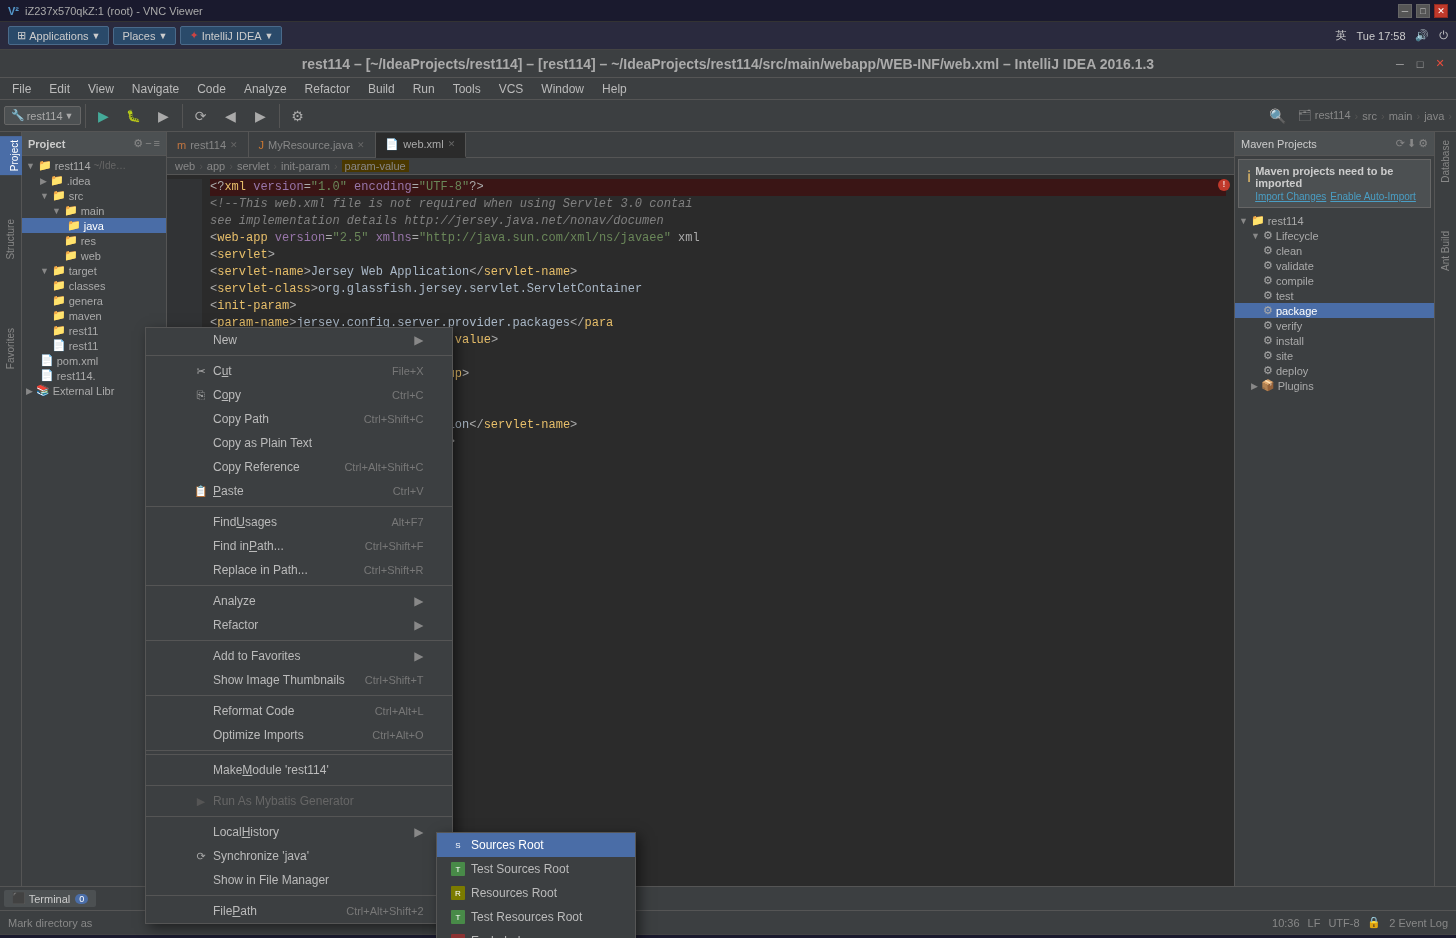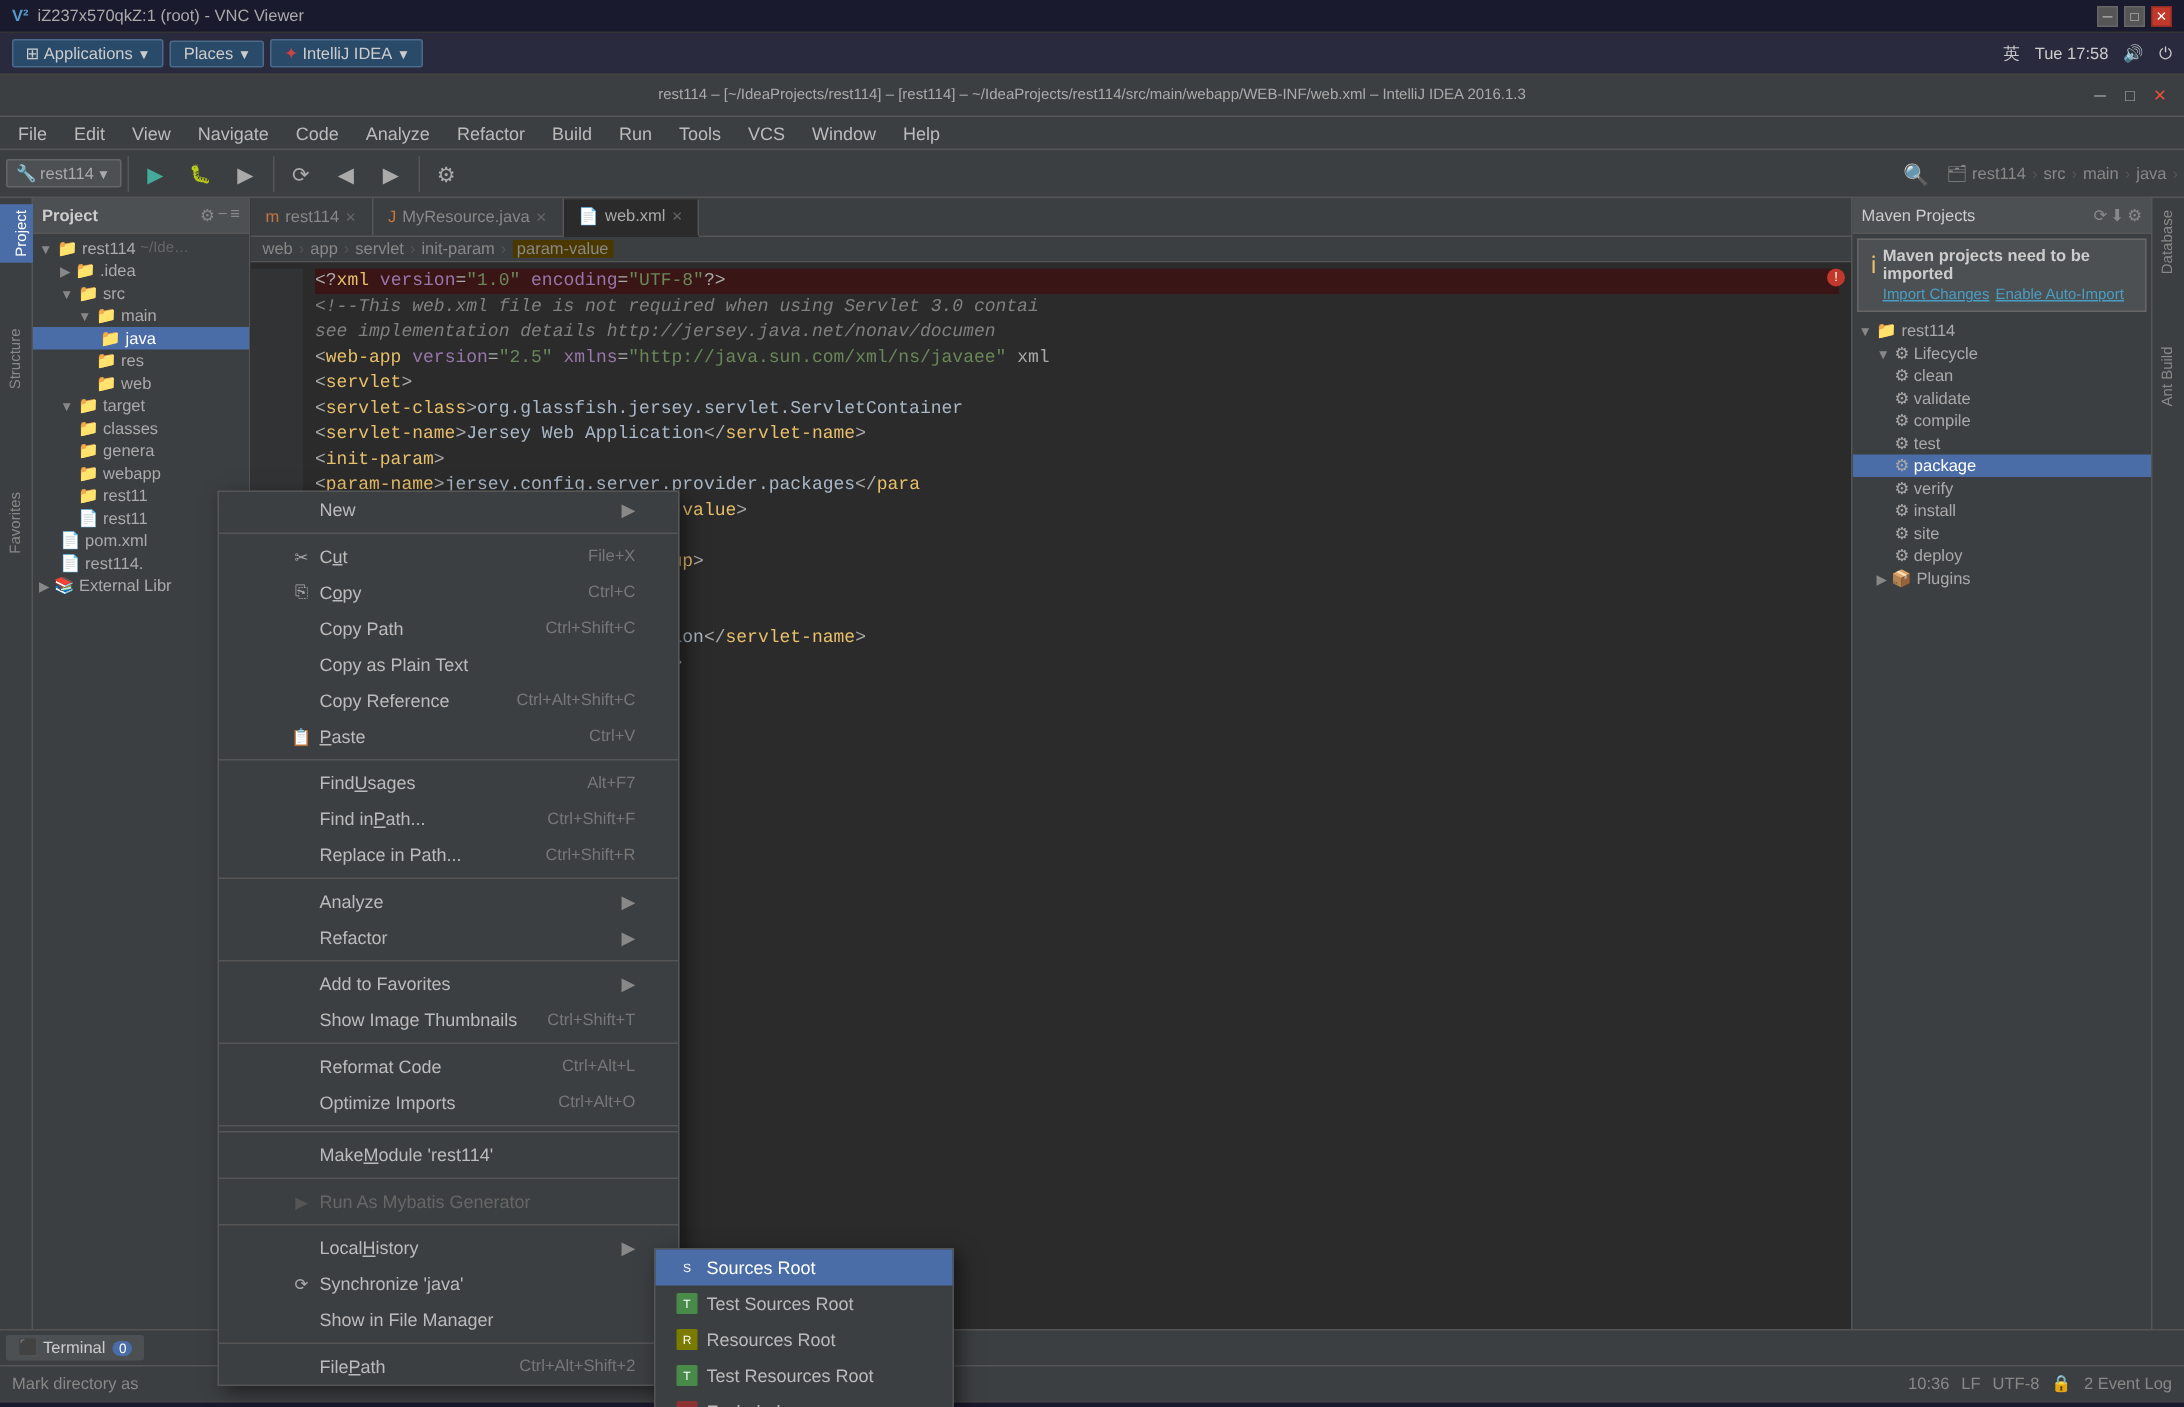--- a/index.html
+++ b/index.html
@@ -71,21 +71,21 @@
   </div>
   <div style="margin-left:auto; display:flex; align-items:center; gap:10px; font-size:11px; color:#ccc;">
     <span>英</span>
     <span>Tue 17:58</span>
     <span>🔊</span>
     <span>⏻</span>
   </div>
 </div>
 
 <div id="idea-titlebar" style="background:#3c3f41;height:28px;display:flex;align-items:center;justify-content:center;padding:0 8px;color:#bbb;font-size:11px;border-bottom:1px solid #555;position:relative;">
-  <span style="font-size:10px; color:#aaa;">rest114 – [~/IdeaProjects/rest114] – [rest114] – ~/IdeaProjects/rest114/src/main/webapp/WEB-INF/web.xml – IntelliJ IDEA 2016.1.3</span>
+  <span style="font-size:14px; color:#aaa;font-weight:bold;">rest114 – [~/IdeaProjects/rest114] – [rest114] – ~/IdeaProjects/rest114/src/main/webapp/WEB-INF/web.xml – IntelliJ IDEA 2016.1.3</span>
   <div style="position:absolute;right:8px;display:flex;gap:4px;">
     <div style="width:16px;height:16px;display:flex;align-items:center;justify-content:center;cursor:pointer;color:#aaa;font-size:11px;">─</div>
     <div style="width:16px;height:16px;display:flex;align-items:center;justify-content:center;cursor:pointer;color:#aaa;font-size:11px;">□</div>
     <div style="width:16px;height:16px;display:flex;align-items:center;justify-content:center;cursor:pointer;color:#e74c3c;font-size:11px;">✕</div>
   </div>
 </div>
 
 <div id="menubar" style="background:#3c3f41;height:22px;display:flex;align-items:center;padding:0 4px;border-bottom:1px solid #555;gap:2px;">
   <span class="menu-item">File</span>
   <span class="menu-item">Edit</span>
@@ -192,21 +192,21 @@
       <div class="tree-item" style="padding-left:30px;">
         <span style="color:#d4a843;">📁</span>
         <span>classes</span>
       </div>
       <div class="tree-item" style="padding-left:30px;">
         <span style="color:#d4a843;">📁</span>
         <span>genera</span>
       </div>
       <div class="tree-item" style="padding-left:30px;">
         <span style="color:#d4a843;">📁</span>
-        <span>webapp</span>
+        <span>maven</span>
       </div>
       <div class="tree-item" style="padding-left:30px;">
         <span style="color:#d4a843;">📁</span>
         <span>rest11</span>
       </div>
       <div class="tree-item" style="padding-left:30px;">
         <span style="color:#aaa;">📄</span>
         <span>rest11</span>
       </div>
       <div class="tree-item" style="padding-left:18px;">
@@ -261,22 +261,22 @@
       <div style="display:flex;">
         <div style="background:#313335;width:35px;flex-shrink:0;user-select:none;">
           
         </div>
         <div style="flex:1;padding:0 8px;overflow:hidden;">
           <div style="color:#888;background:#3a1515;"><span style="color:#aaa;">&lt;?</span><span style="color:#e8bf6a;">xml</span><span style="color:#9876aa;"> version</span><span style="color:#aaa;">=</span><span style="color:#6a8759;">"1.0"</span><span style="color:#9876aa;"> encoding</span><span style="color:#aaa;">=</span><span style="color:#6a8759;">"UTF-8"</span><span style="color:#aaa;">?&gt;</span></div>
           <div style="color:#808080;font-style:italic;">&lt;!--This web.xml file is not required when using Servlet 3.0 contai</div>
           <div style="color:#808080;font-style:italic;">  see implementation details http://jersey.java.net/nonav/documen</div>
           <div><span style="color:#aaa;">&lt;</span><span style="color:#e8bf6a;">web-app</span><span style="color:#9876aa;"> version</span><span style="color:#aaa;">=</span><span style="color:#6a8759;">"2.5"</span><span style="color:#9876aa;"> xmlns</span><span style="color:#aaa;">=</span><span style="color:#6a8759;">"http://java.sun.com/xml/ns/javaee"</span><span style="color:#aaa;"> xml</span></div>
           <div><span style="color:#aaa;">    &lt;</span><span style="color:#e8bf6a;">servlet</span><span style="color:#aaa;">&gt;</span></div>
+          <div><span style="color:#aaa;">        &lt;</span><span style="color:#e8bf6a;">servlet-name</span><span style="color:#aaa;">&gt;</span><span style="color:#a9b7c6;">Jersey Web Application</span><span style="color:#aaa;">&lt;/</span><span style="color:#e8bf6a;">servlet-name</span><span style="color:#aaa;">&gt;</span></div>
           <div><span style="color:#aaa;">        &lt;</span><span style="color:#e8bf6a;">servlet-class</span><span style="color:#aaa;">&gt;</span><span style="color:#a9b7c6;">org.glassfish.jersey.servlet.ServletContainer</span></div>
-          <div><span style="color:#aaa;">        &lt;</span><span style="color:#e8bf6a;">servlet-name</span><span style="color:#aaa;">&gt;</span><span style="color:#a9b7c6;">Jersey Web Application</span><span style="color:#aaa;">&lt;/</span><span style="color:#e8bf6a;">servlet-name</span><span style="color:#aaa;">&gt;</span></div>
           <div><span style="color:#aaa;">        &lt;</span><span style="color:#e8bf6a;">init-param</span><span style="color:#aaa;">&gt;</span></div>
           <div><span style="color:#aaa;">            &lt;</span><span style="color:#e8bf6a;">param-name</span><span style="color:#aaa;">&gt;</span><span style="color:#a9b7c6;">jersey.config.server.provider.packages</span><span style="color:#aaa;">&lt;/</span><span style="color:#e8bf6a;">para</span></div>
           <div><span style="color:#aaa;">            &lt;</span><span style="color:#e8bf6a;">param-value</span><span style="color:#aaa;">&gt;</span><span style="color:#a9b7c6;">com.diandaxia</span><span style="color:#aaa;">&lt;/</span><span style="color:#e8bf6a;">param-value</span><span style="color:#aaa;">&gt;</span></div>
           <div><span style="color:#aaa;">        &lt;/</span><span style="color:#e8bf6a;">init-param</span><span style="color:#aaa;">&gt;</span></div>
           <div><span style="color:#aaa;">        &lt;</span><span style="color:#e8bf6a;">load-on-startup</span><span style="color:#aaa;">&gt;</span><span style="color:#a9b7c6;">1</span><span style="color:#aaa;">&lt;/</span><span style="color:#e8bf6a;">load-on-startup</span><span style="color:#aaa;">&gt;</span></div>
           <div><span style="color:#aaa;">    &lt;/</span><span style="color:#e8bf6a;">servlet</span><span style="color:#aaa;">&gt;</span></div>
           <div><span style="color:#aaa;">    &lt;</span><span style="color:#e8bf6a;">servlet-mapping</span><span style="color:#aaa;">&gt;</span></div>
           <div><span style="color:#aaa;">        &lt;</span><span style="color:#e8bf6a;">servlet-name</span><span style="color:#aaa;">&gt;</span><span style="color:#a9b7c6;">Jersey Web Application</span><span style="color:#aaa;">&lt;/</span><span style="color:#e8bf6a;">servlet-name</span><span style="color:#aaa;">&gt;</span></div>
           <div><span style="color:#aaa;">        &lt;</span><span style="color:#e8bf6a;">url-pattern</span><span style="color:#aaa;">&gt;</span><span style="color:#a9b7c6;">/rest/*</span><span style="color:#aaa;">&lt;/</span><span style="color:#e8bf6a;">url-pattern</span><span style="color:#aaa;">&gt;</span></div>
           <div><span style="color:#aaa;">    &lt;/</span><span style="color:#e8bf6a;">servlet-mapping</span><span style="color:#aaa;">&gt;</span></div>

